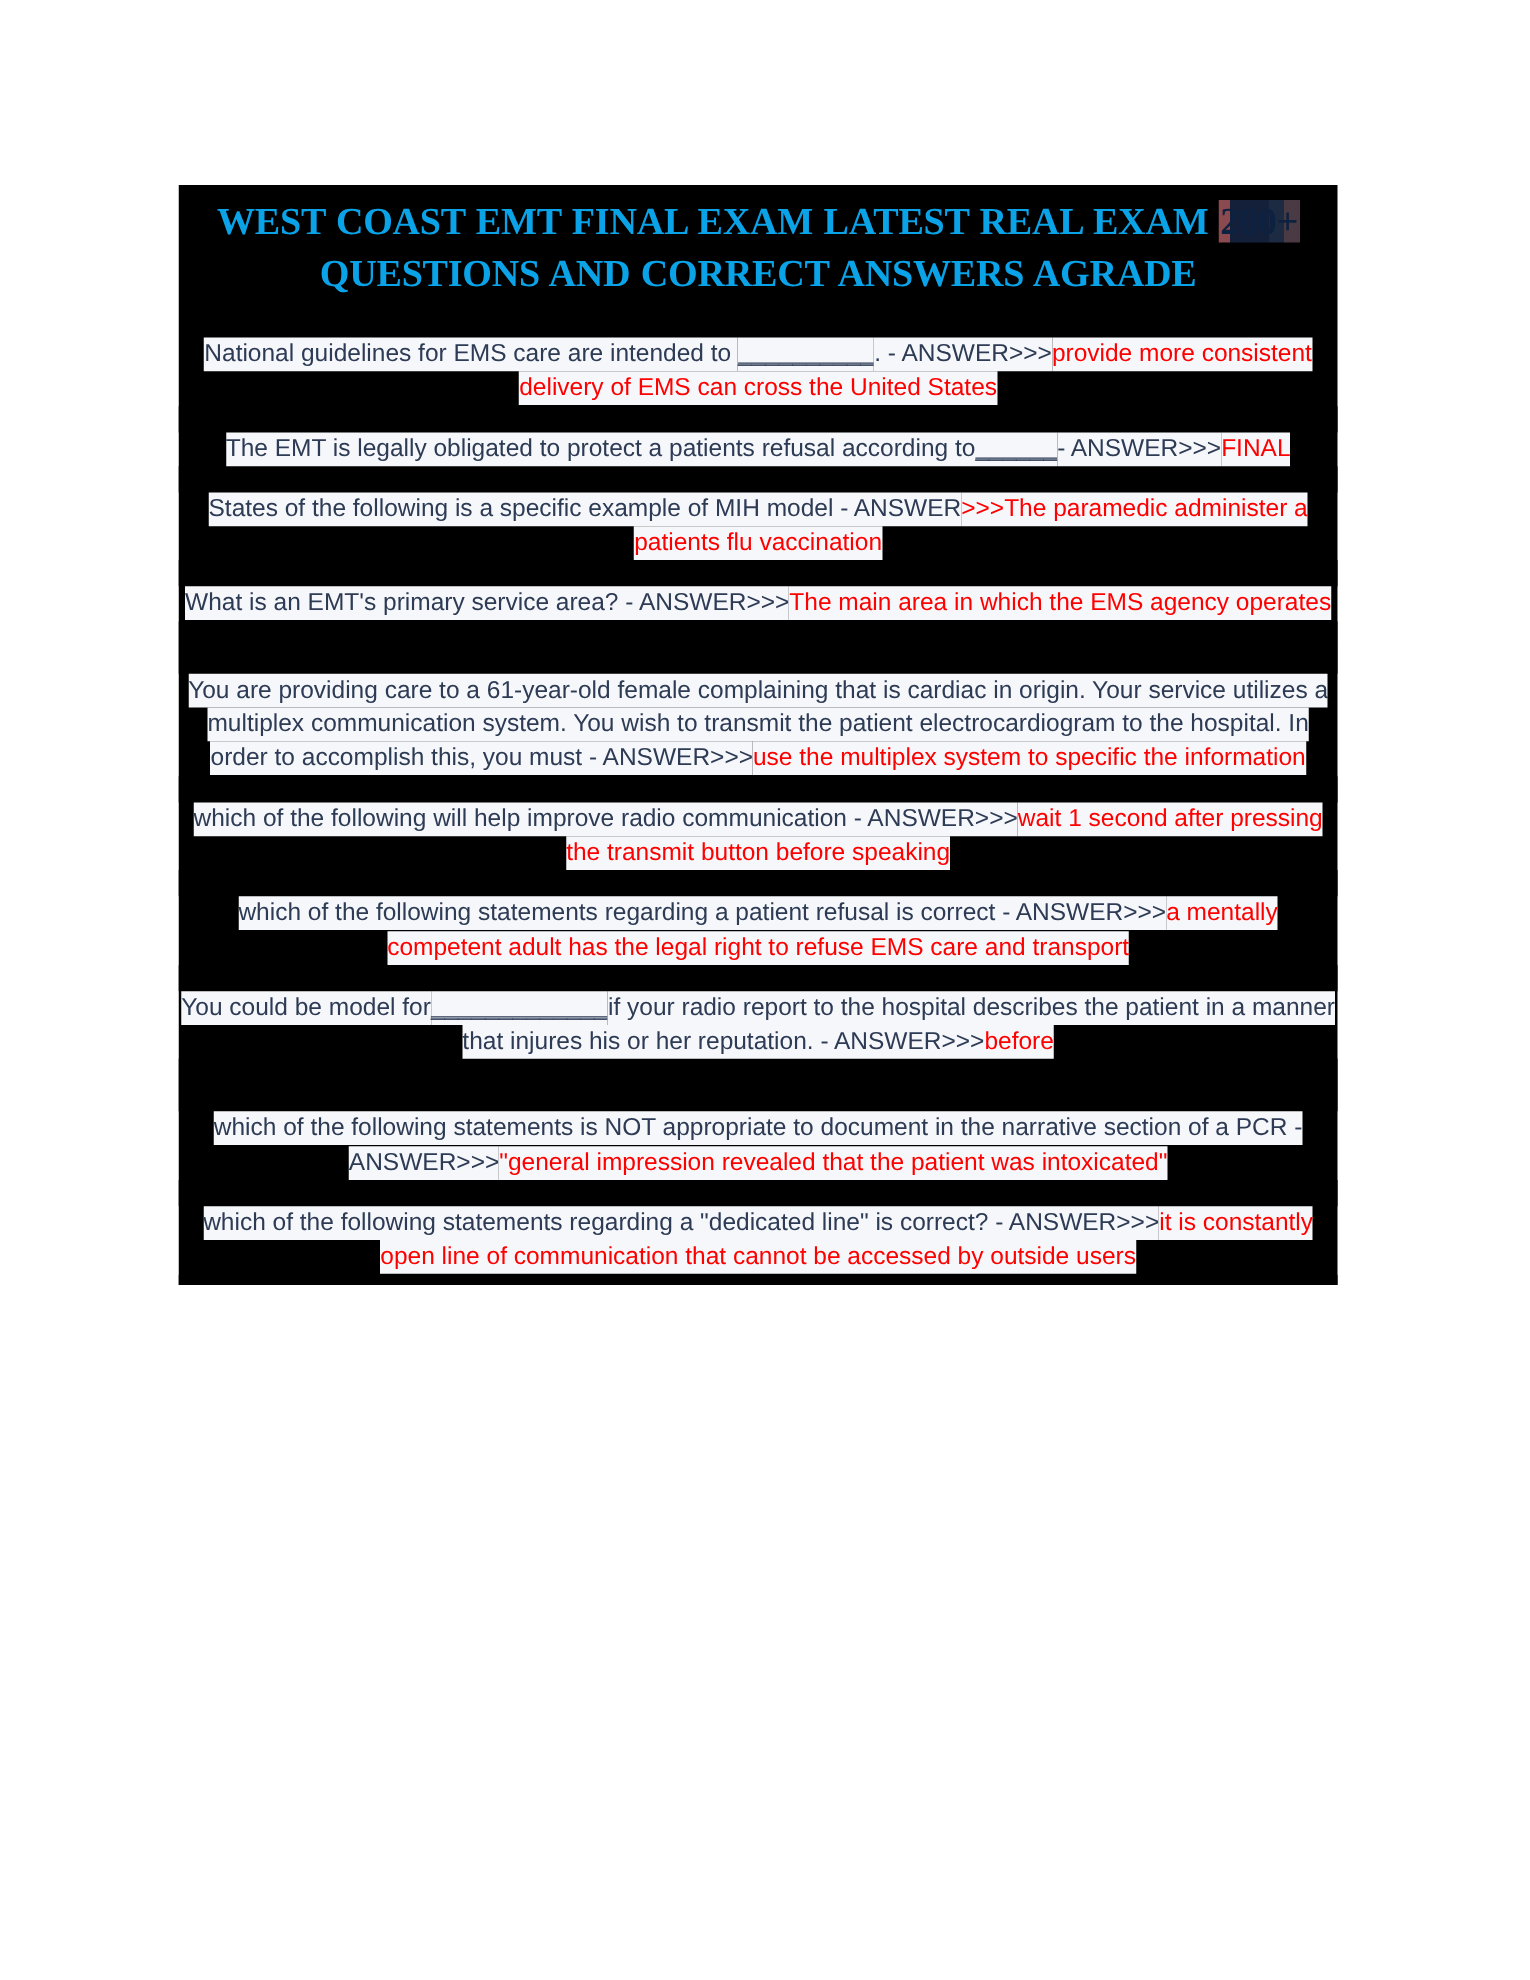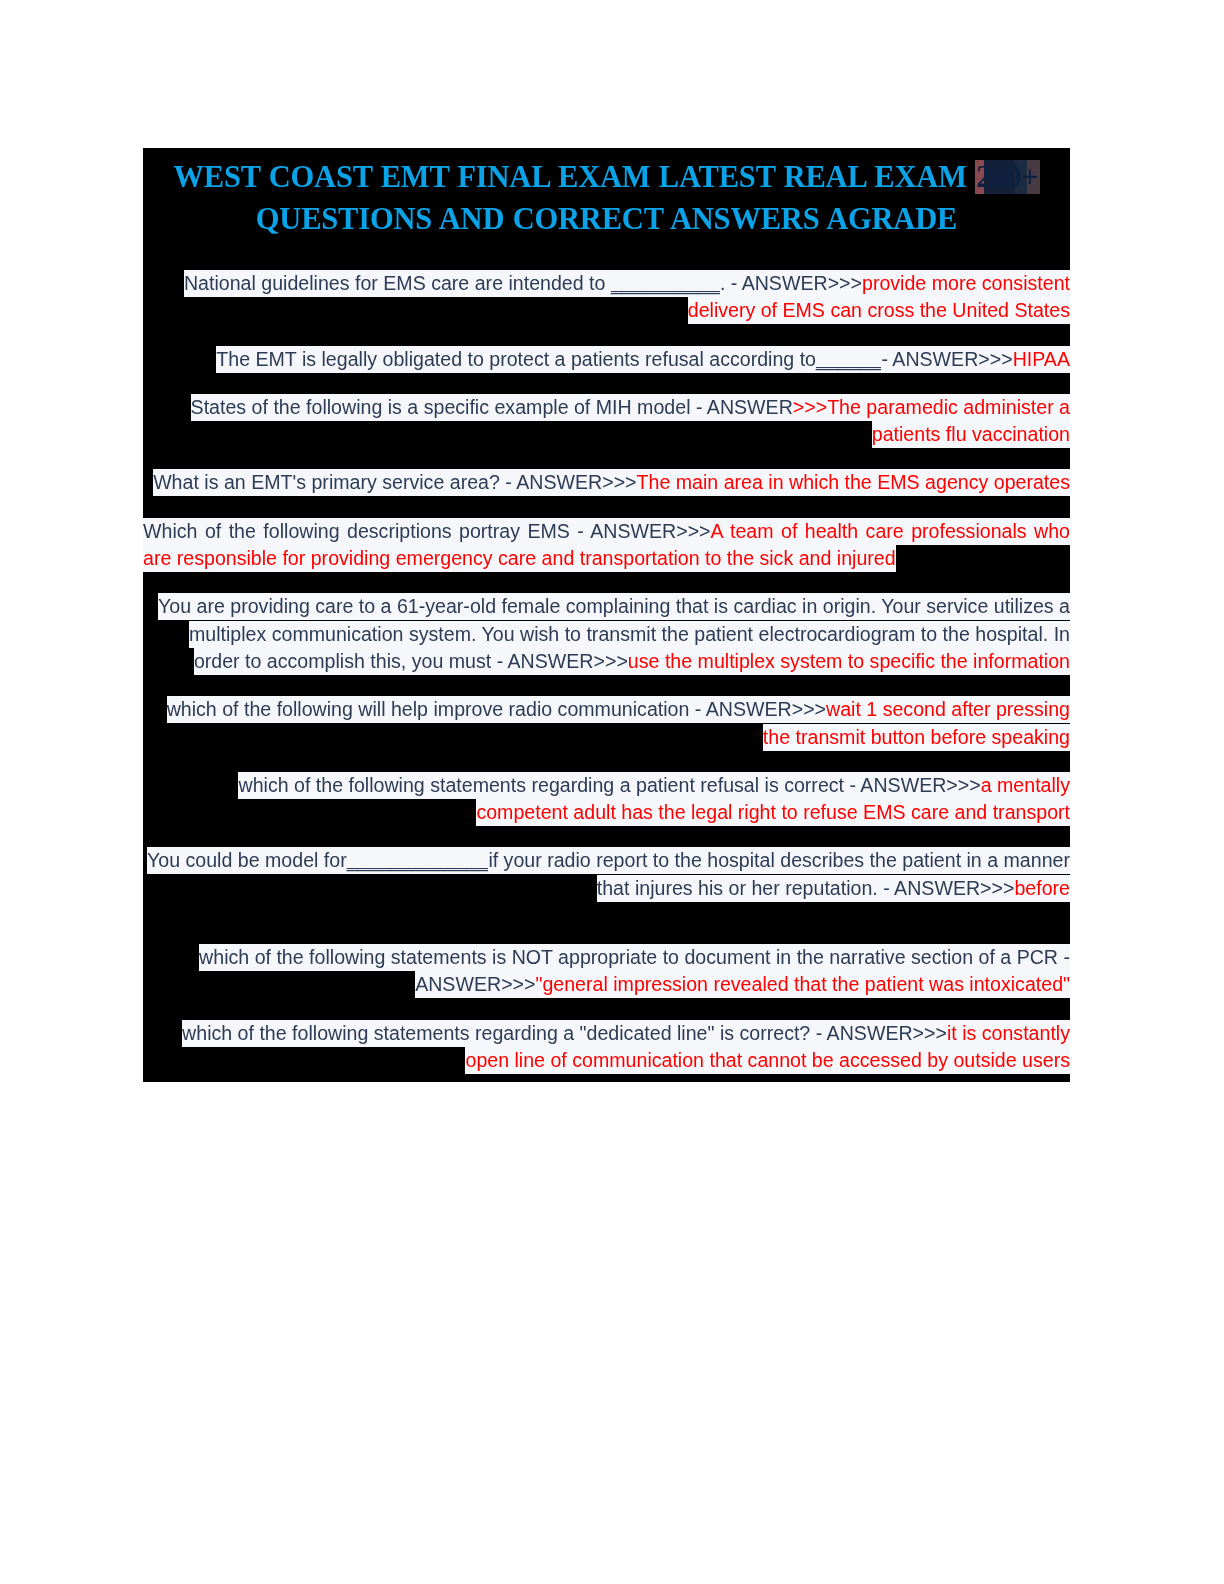--- a/index.html
+++ b/index.html
@@ -64,21 +64,21 @@
 
   
   #title-gap { height: 30px; }
 
   
   .qa {
     font-size: 19.6px;
     line-height: 27.3px;
     padding: 0;
     margin: 0;
-    text-align: right;
+    text-align: center;
   }
   .qa.justified { text-align: justify; }
   .qa.justified > .inner { text-align: justify; text-align-last: left; }
 
   .qa .inner {
     display: inline;
   }
 
   
   .q {
@@ -119,44 +119,39 @@
 
     <div class="qa">
       <span class="inner">
         <span class="q">National guidelines for EMS care are intended to </span><span class="q" style="text-decoration:underline">__________</span><span class="q">. - ANSWER&gt;&gt;&gt;</span><span class="a">provide more consistent delivery of EMS can cross the United States</span>
       </span>
     </div>
     <div class="gap"></div>
 
     <div class="qa">
       <span class="inner">
-        <span class="q">The EMT is legally obligated to protect a patients refusal according to</span><span class="q" style="text-decoration:underline">______</span><span class="q">- ANSWER&gt;&gt;&gt;</span><span class="a">HIPAA</span>
+        <span class="q">The EMT is legally obligated to protect a patients refusal according to</span><span class="q" style="text-decoration:underline">______</span><span class="q">- ANSWER&gt;&gt;&gt;</span><span class="a">FINAL</span>
       </span>
     </div>
     <div class="gap"></div>
 
     <div class="qa">
       <span class="inner">
         <span class="q">States of the following is a specific example of MIH model - ANSWER</span><span class="a">&gt;&gt;&gt;The paramedic administer a patients flu vaccination</span>
       </span>
     </div>
     <div class="gap"></div>
 
     <div class="qa">
       <span class="inner">
         <span class="q">What is an EMT's primary service area? - ANSWER&gt;&gt;&gt;</span><span class="a">The main area in which the EMS agency operates</span>
       </span>
     </div>
     <div class="gap"></div>
 
-    <div class="qa justified">
-      <span class="inner">
-        <span class="q">Which of the following descriptions portray EMS - ANSWER&gt;&gt;&gt;</span><span class="a">A team of health care professionals who are responsible for providing emergency care and transportation to the sick and injured</span>
-      </span>
-    </div>
     <div class="gap"></div>
 
     <div class="qa">
       <span class="inner">
         <span class="q">You are providing care to a 61-year-old female complaining that is cardiac in origin. Your service utilizes a multiplex communication system. You wish to transmit the patient electrocardiogram to the hospital. In order to accomplish this, you must - ANSWER&gt;&gt;&gt;</span><span class="a">use the multiplex system to specific the information</span>
       </span>
     </div>
     <div class="gap"></div>
 
     <div class="qa">

